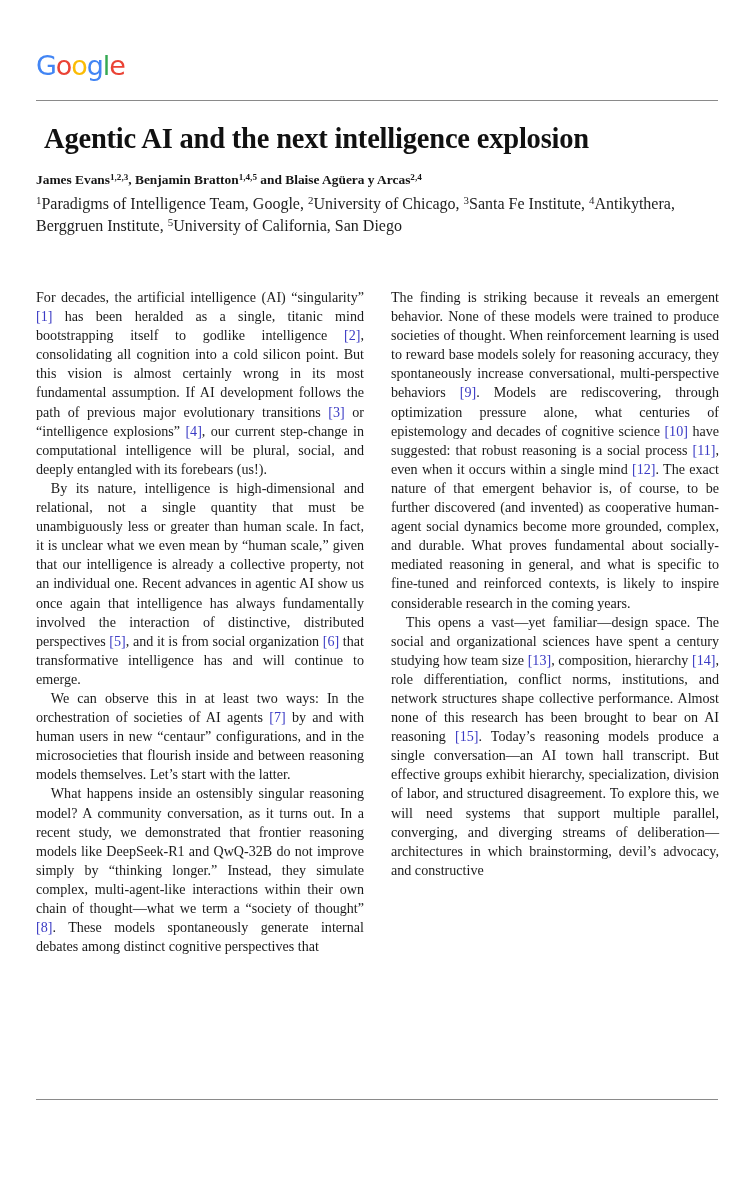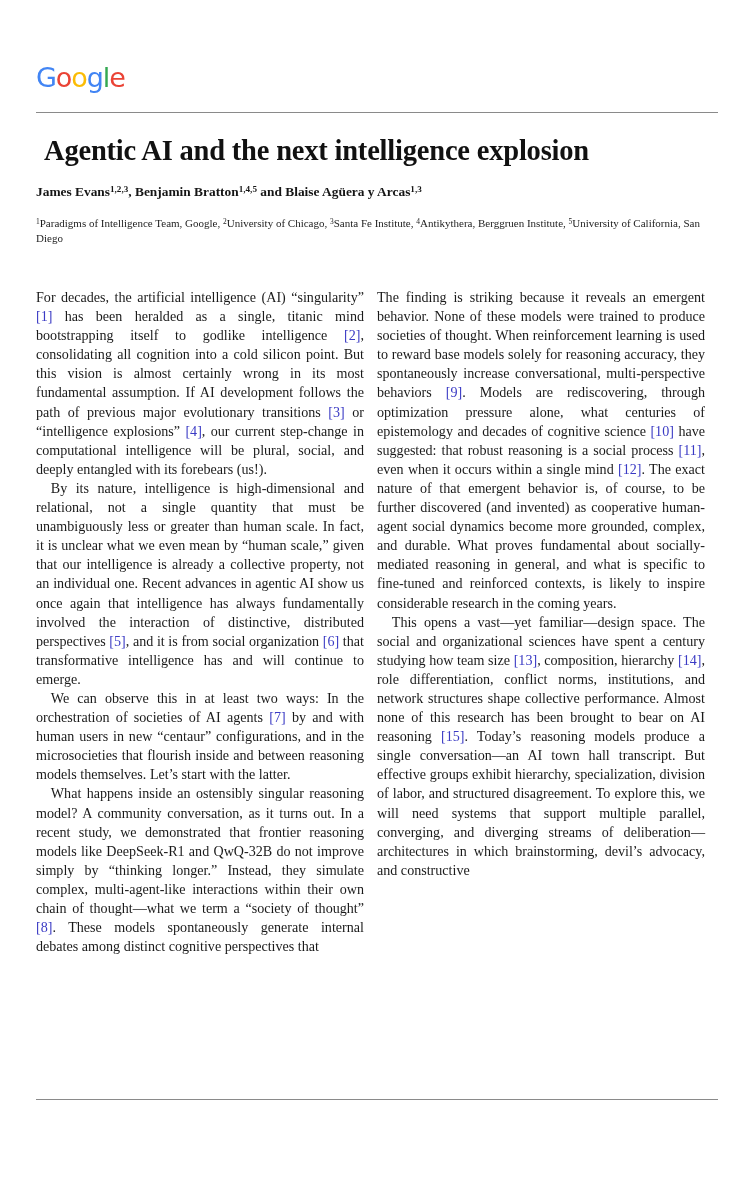--- a/index.html
+++ b/index.html
@@ -12,21 +12,21 @@
     height: 1200px;
     font-family: "Liberation Serif", "DejaVu Serif", serif;
     color: #1a1a1a;
     -webkit-font-smoothing: antialiased;
   }
   .page {
     position: relative;
     width: 754px;
     height: 1200px;
     box-sizing: border-box;
-    padding: 12px 36px;
+    padding: 0 36px;
   }
 
   
   .brand {
     padding-top: 52px;
     height: 40px;
   }
   .google-logo {
     font-family: "DejaVu Sans", "Liberation Sans", sans-serif;
     font-size: 27px;
@@ -63,34 +63,34 @@
     color: #151515;
   }
   .authors sup, .affil sup {
     font-size: 0.68em;
     vertical-align: 0.42em;
     font-weight: normal;
     letter-spacing: 0;
   }
   .authors sup { font-weight: bold; margin-top: 40px; }
   .affil {
-    font-size: 11px;
+    font-size: 16px;
     line-height: 1.34;
-    margin-top: 16px;
+    margin-top: 5px;
     color: #1d1d1d;
   }
 
   
   .columns {
     position: absolute;
     left: 36px;
     right: 36px;
     top: 288px;
     display: flex;
-    gap: 13px;
+    gap: 27px;
   }
   .col {
     width: 328px;
     flex: 0 0 328px;
   }
   .col p {
     margin: 0;
     font-size: 14.1px;
     line-height: 1.355;
     text-align: justify;
@@ -116,21 +116,21 @@
 <div class="page">
 
   <div class="brand">
     <div class="google-logo"><span style="color: rgb(66, 133, 244);">G</span><span style="color: rgb(234, 67, 53);">o</span><span style="color: rgb(251, 188, 5);">o</span><span style="color: rgb(66, 133, 244);">g</span><span style="color: rgb(52, 168, 83);">l</span><span style="color: rgb(234, 67, 53);">e</span></div>
   </div>
 
   <hr class="rule rule-top">
 
   <h1 class="title">Agentic AI and the next intelligence explosion</h1>
 
-  <div class="authors">James Evans<sup>1,2,3</sup>, Benjamin Bratton<sup>1,4,5</sup> and Blaise Agüera y Arcas<sup>1,3</sup></div>
+  <div class="authors">James Evans<sup>1,2,3</sup>, Benjamin Bratton<sup>1,4,5</sup> and Blaise Agüera y Arcas<sup>2,4</sup></div>
 
   <div class="affil"><sup>1</sup>Paradigms of Intelligence Team, Google, <sup>2</sup>University of Chicago, <sup>3</sup>Santa Fe Institute, <sup>4</sup>Antikythera, Berggruen Institute, <sup>5</sup>University of California, San Diego</div>
 
   <div class="columns">
     <div class="col">
         <p>For decades, the artificial intelligence (AI) “singularity” <span class="cite">[1]</span> has been heralded as a single, titanic mind bootstrapping itself to godlike intelligence <span class="cite">[2]</span>, consolidating all cognition into a cold silicon point. But this vision is almost certainly wrong in its most fundamental assumption. If AI development follows the path of previous major evolutionary transitions <span class="cite">[3]</span> or “intelligence explosions” <span class="cite">[4]</span>, our current step-change in computational intelligence will be plural, social, and deeply entangled with its forebears (us!).</p>
         <p>By its nature, intelligence is high-dimensional and relational, not a single quantity that must be unambiguously less or greater than human scale. In fact, it is unclear what we even mean by “human scale,” given that our intelligence is already a collective property, not an individual one. Recent advances in agentic AI show us once again that intelligence has always fundamentally involved the interaction of distinctive, distributed perspectives <span class="cite">[5]</span>, and it is from social organization <span class="cite">[6]</span> that transformative intelligence has and will continue to emerge.</p>
         <p>We can observe this in at least two ways: In the orchestration of societies of AI agents <span class="cite">[7]</span> by and with human users in new “centaur” configurations, and in the microsocieties that flourish inside and between reasoning models themselves. Let’s start with the latter.</p>
         <p>What happens inside an ostensibly singular reasoning model? A community conversation, as it turns out. In a recent study, we demonstrated that frontier reasoning models like DeepSeek-R1 and QwQ-32B do not improve simply by “thinking longer.” Instead, they simulate complex, multi-agent-like interactions within their own chain of thought—what we term a “society of thought” <span class="cite">[8]</span>. These models spontaneously generate internal debates among distinct cognitive perspectives that</p>
       </div>

